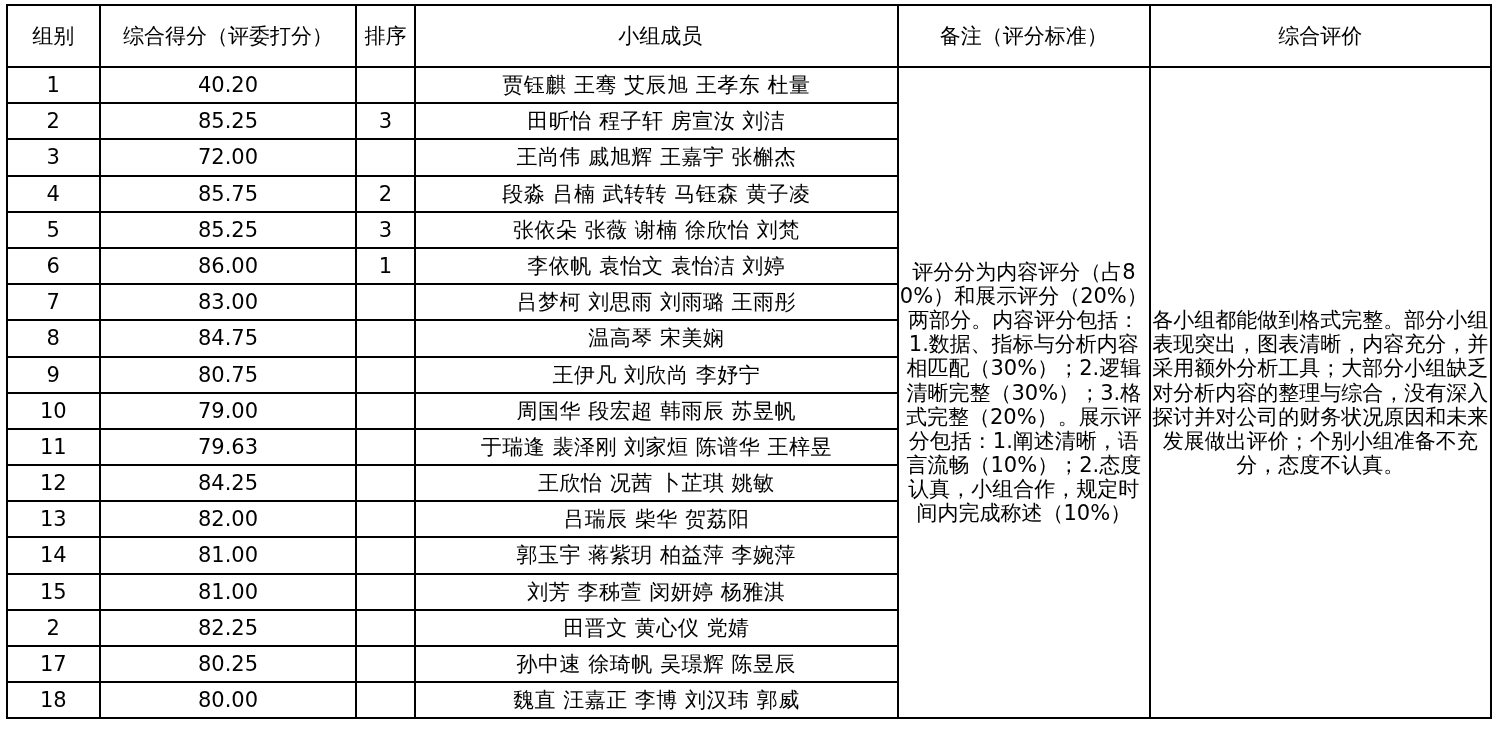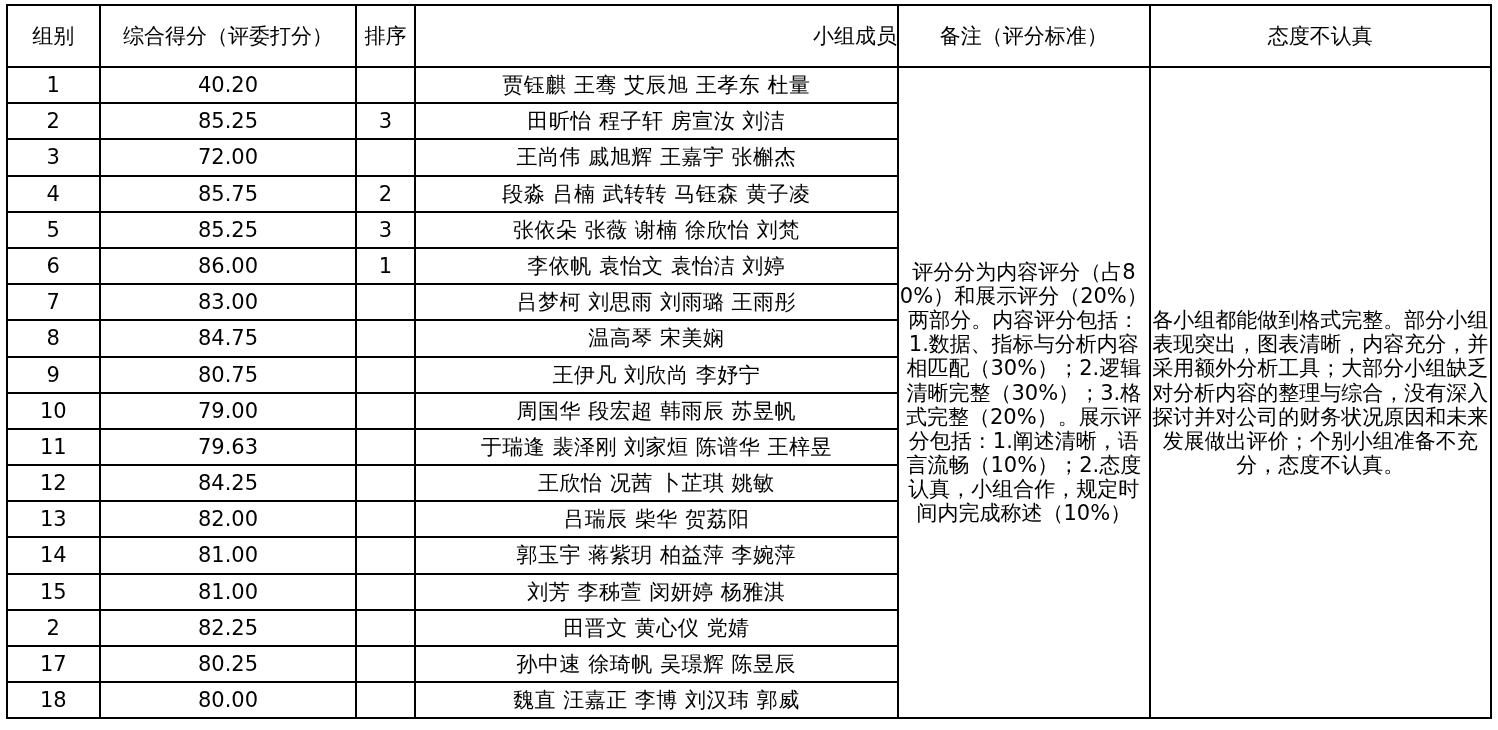--- a/index.html
+++ b/index.html
@@ -91,23 +91,23 @@
       <col class="col-rank">
       <col class="col-members">
       <col class="col-note">
       <col class="col-eval">
     </colgroup>
     <thead>
       <tr>
         <td>组别</td>
         <td>综合得分（评委打分）</td>
         <td>排序</td>
-        <td style="text-align:right;padding-left:8px;">小组成员</td>
+        <td style="text-align:center;padding-left:8px;">小组成员</td>
         <td>备注（评分标准）</td>
-        <td>态度不认真</td>
+        <td>综合评价</td>
       </tr>
     </thead>
     <tbody>
       <tr>
         <td class="cell-group">1</td>
         <td class="cell-score">40.20</td>
         <td class="cell-rank"></td>
         <td class="cell-members">贾钰麒 王骞 艾辰旭 王孝东 杜量</td>
         <td class="cell-note" rowspan="18">
             <span class="note-inner">评分分为内容评分（占80%）和展示评分（20%）两部分。内容评分包括：1.数据、指标与分析内容相匹配（30%）；2.逻辑清晰完整（30%）；3.格式完整（20%）。展示评分包括：1.阐述清晰，语言流畅（10%）；2.态度认真，小组合作，规定时间内完成称述（10%）</span>

